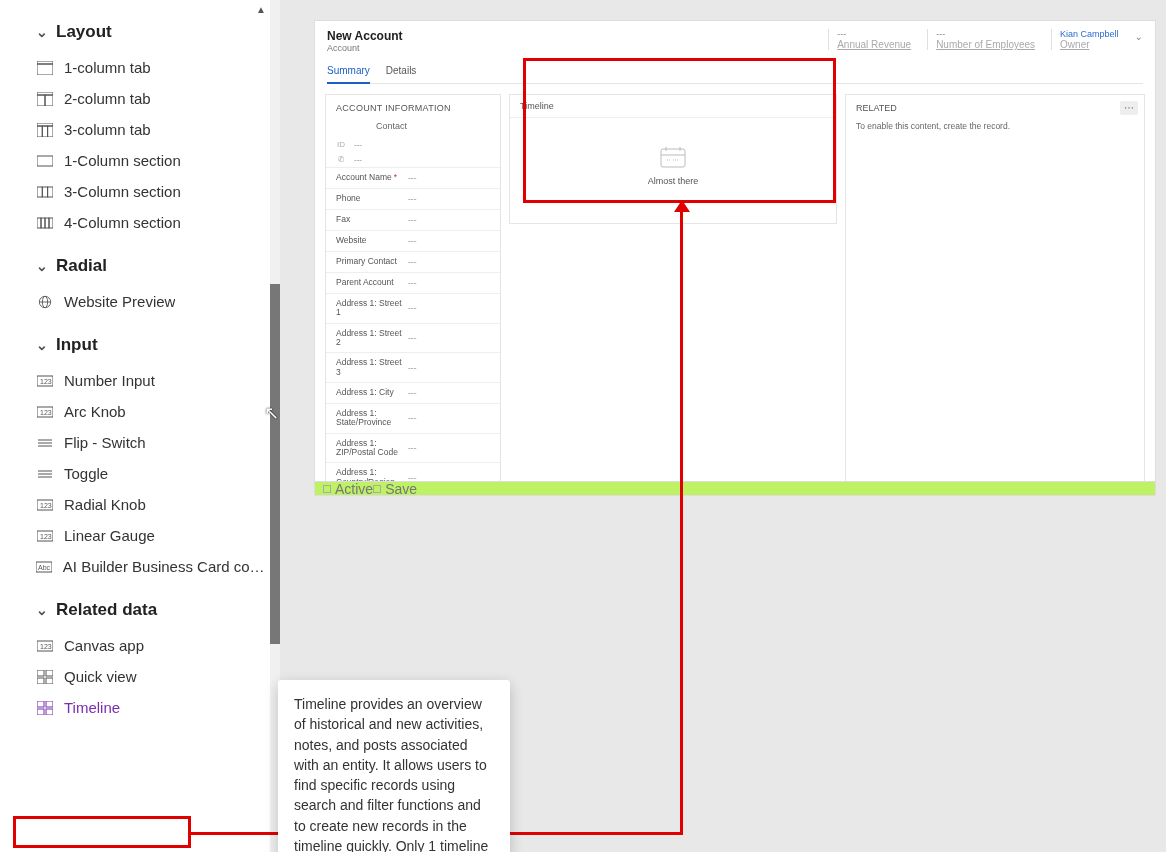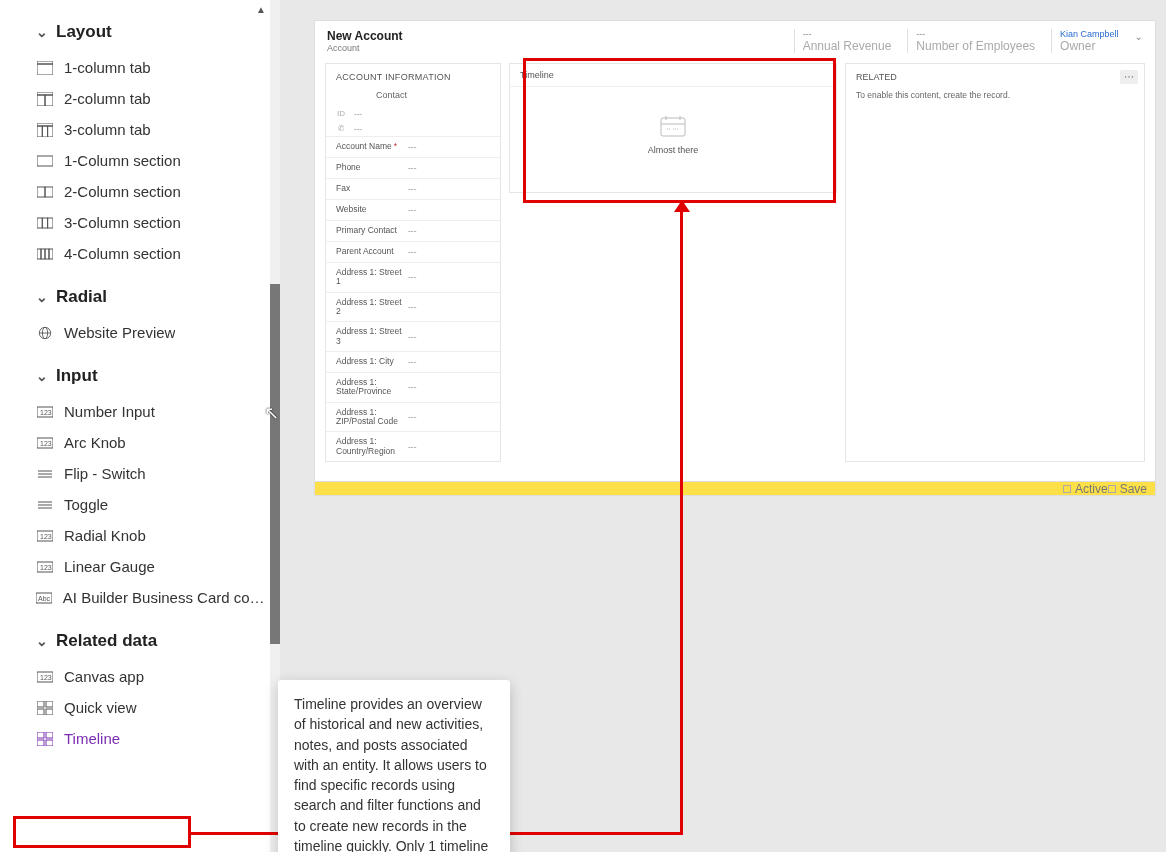--- a/index.html
+++ b/index.html
@@ -37,21 +37,21 @@
 
   
   .canvas { flex: 1; position: relative; }
   .form-preview { position: absolute; left: 34px; top: 20px; right: 10px; height: 476px; background: #fff; border: 1px solid #ddd; }
   .form-head { display: flex; justify-content: space-between; align-items: flex-start; padding: 8px 12px 0 12px; }
   .form-title { font-weight: 600; font-size: 12px; color: #222; }
   .form-sub { font-size: 9px; color: #777; }
   .head-right { display: flex; gap: 8px; }
   .head-box { border-left: 1px solid #e0e0e0; padding: 0 8px; }
   .head-box .val { font-size: 9px; color: #888; display: block; }
-  .head-box .lbl { font-size: 12px; color: #aaa; display: block; }
+  .head-box .lbl { font-size: 10px; color: #aaa; display: block; text-decoration: underline; }
   .head-owner .val { color: #2a6cd1; }
   .head-caret { font-size: 10px; color: #888; padding-top: 2px; }
 
   .tabs { display: flex; gap: 16px; margin: 8px 12px 0 12px; border-bottom: 1px solid #e5e5e5; font-size: 10px; }
   .tab { padding: 4px 0 6px 0; color: #555; cursor: pointer; }
   .tab.active { color: #1a5fc7; border-bottom: 2px solid #1a5fc7; margin-bottom: -1px; }
 
   .form-body { display: flex; padding: 10px; gap: 8px; }
   .col { }
   .col-left { width: 176px; border: 1px solid #e5e5e5; }
@@ -71,21 +71,21 @@
   .timeline-panel { border: 1px solid #e5e5e5; min-height: 130px; }
   .timeline-head { font-size: 9px; color: #555; padding: 6px 10px; border-bottom: 1px solid #eee; }
   .timeline-body { text-align: center; padding: 28px 0 10px 0; }
   .tl-icon { width: 26px; height: 22px; margin: 0 auto 8px auto; }
   .tl-txt { font-size: 9px; color: #555; }
 
   .rel-title { font-size: 9px; color: #555; }
   .rel-msg { font-size: 8.5px; color: #666; margin-top: 8px; }
   .rel-dots { position: absolute; top: 6px; right: 6px; width: 18px; height: 14px; background: #eee; font-size: 10px; text-align: center; line-height: 14px; color: #666; border-radius: 2px; }
 
-  .footer { position: absolute; left: 0; right: 0; bottom: 0; height: 14px; background: #fde047; border-top: 1px solid #ddd; display: flex; justify-content: flex-end; align-items: center; padding: 0 8px; font-size: 12px; color: #777; }
+  .footer { position: absolute; left: 0; right: 0; bottom: 0; height: 14px; background: #bef264; border-top: 1px solid #ddd; display: flex; justify-content: flex-start; align-items: center; padding: 0 8px; font-size: 14px; color: #777; }
   .footer .fl { display: flex; align-items: center; gap: 4px; }
   .footer .sq { width: 8px; height: 8px; border: 1px solid #aaa; display: inline-block; }
 </style>
 </head>
 <body>
 
 <div class="app">
 
   <div class="sidebar">
     <div class="top-arrow">▲</div>
@@ -125,29 +125,20 @@
           </span>
         <span class="lbl">3-column tab</span>
       </div>
       <div class="item">
         <span class="ico">
             <svg viewBox="0 0 16 14">
               <rect x="0" y="2" width="16" height="10" fill="none" stroke="#555"></rect>
             </svg>
           </span>
         <span class="lbl">1-Column section</span>
-      </div>
-      <div class="item">
-        <span class="ico">
-            <svg viewBox="0 0 16 14">
-              <rect x="0" y="2" width="8" height="10" fill="none" stroke="#555"></rect>
-              <rect x="8" y="2" width="8" height="10" fill="none" stroke="#555"></rect>
-            </svg>
-          </span>
-        <span class="lbl">2-Column section</span>
       </div>
       <div class="item">
         <span class="ico">
             <svg viewBox="0 0 16 14">
               <rect x="0" y="2" width="5.3" height="10" fill="none" stroke="#555"></rect>
               <rect x="5.3" y="2" width="5.3" height="10" fill="none" stroke="#555"></rect>
               <rect x="10.6" y="2" width="5.4" height="10" fill="none" stroke="#555"></rect>
             </svg>
           </span>
         <span class="lbl">3-Column section</span>
@@ -309,20 +300,24 @@
             <span class="lbl">Number of Employees</span>
           </div>
           <div class="head-box head-owner">
             <span class="val">Kian Campbell</span>
             <span class="lbl">Owner</span>
           </div>
           <div class="head-caret">⌄</div>
         </div>
       </div>
 
+      <div class="tabs">
+        <div class="tab active">Summary</div>
+        <div class="tab">Details</div>
+      </div>
 
       <div class="form-body">
         <div class="col col-left">
           <div class="section-title">ACCOUNT INFORMATION</div>
           <div class="contact-label">Contact</div>
           <div class="mini-row">
               <span class="micon">ID</span>
               <span>---</span>
             </div>
           <div class="mini-row">

